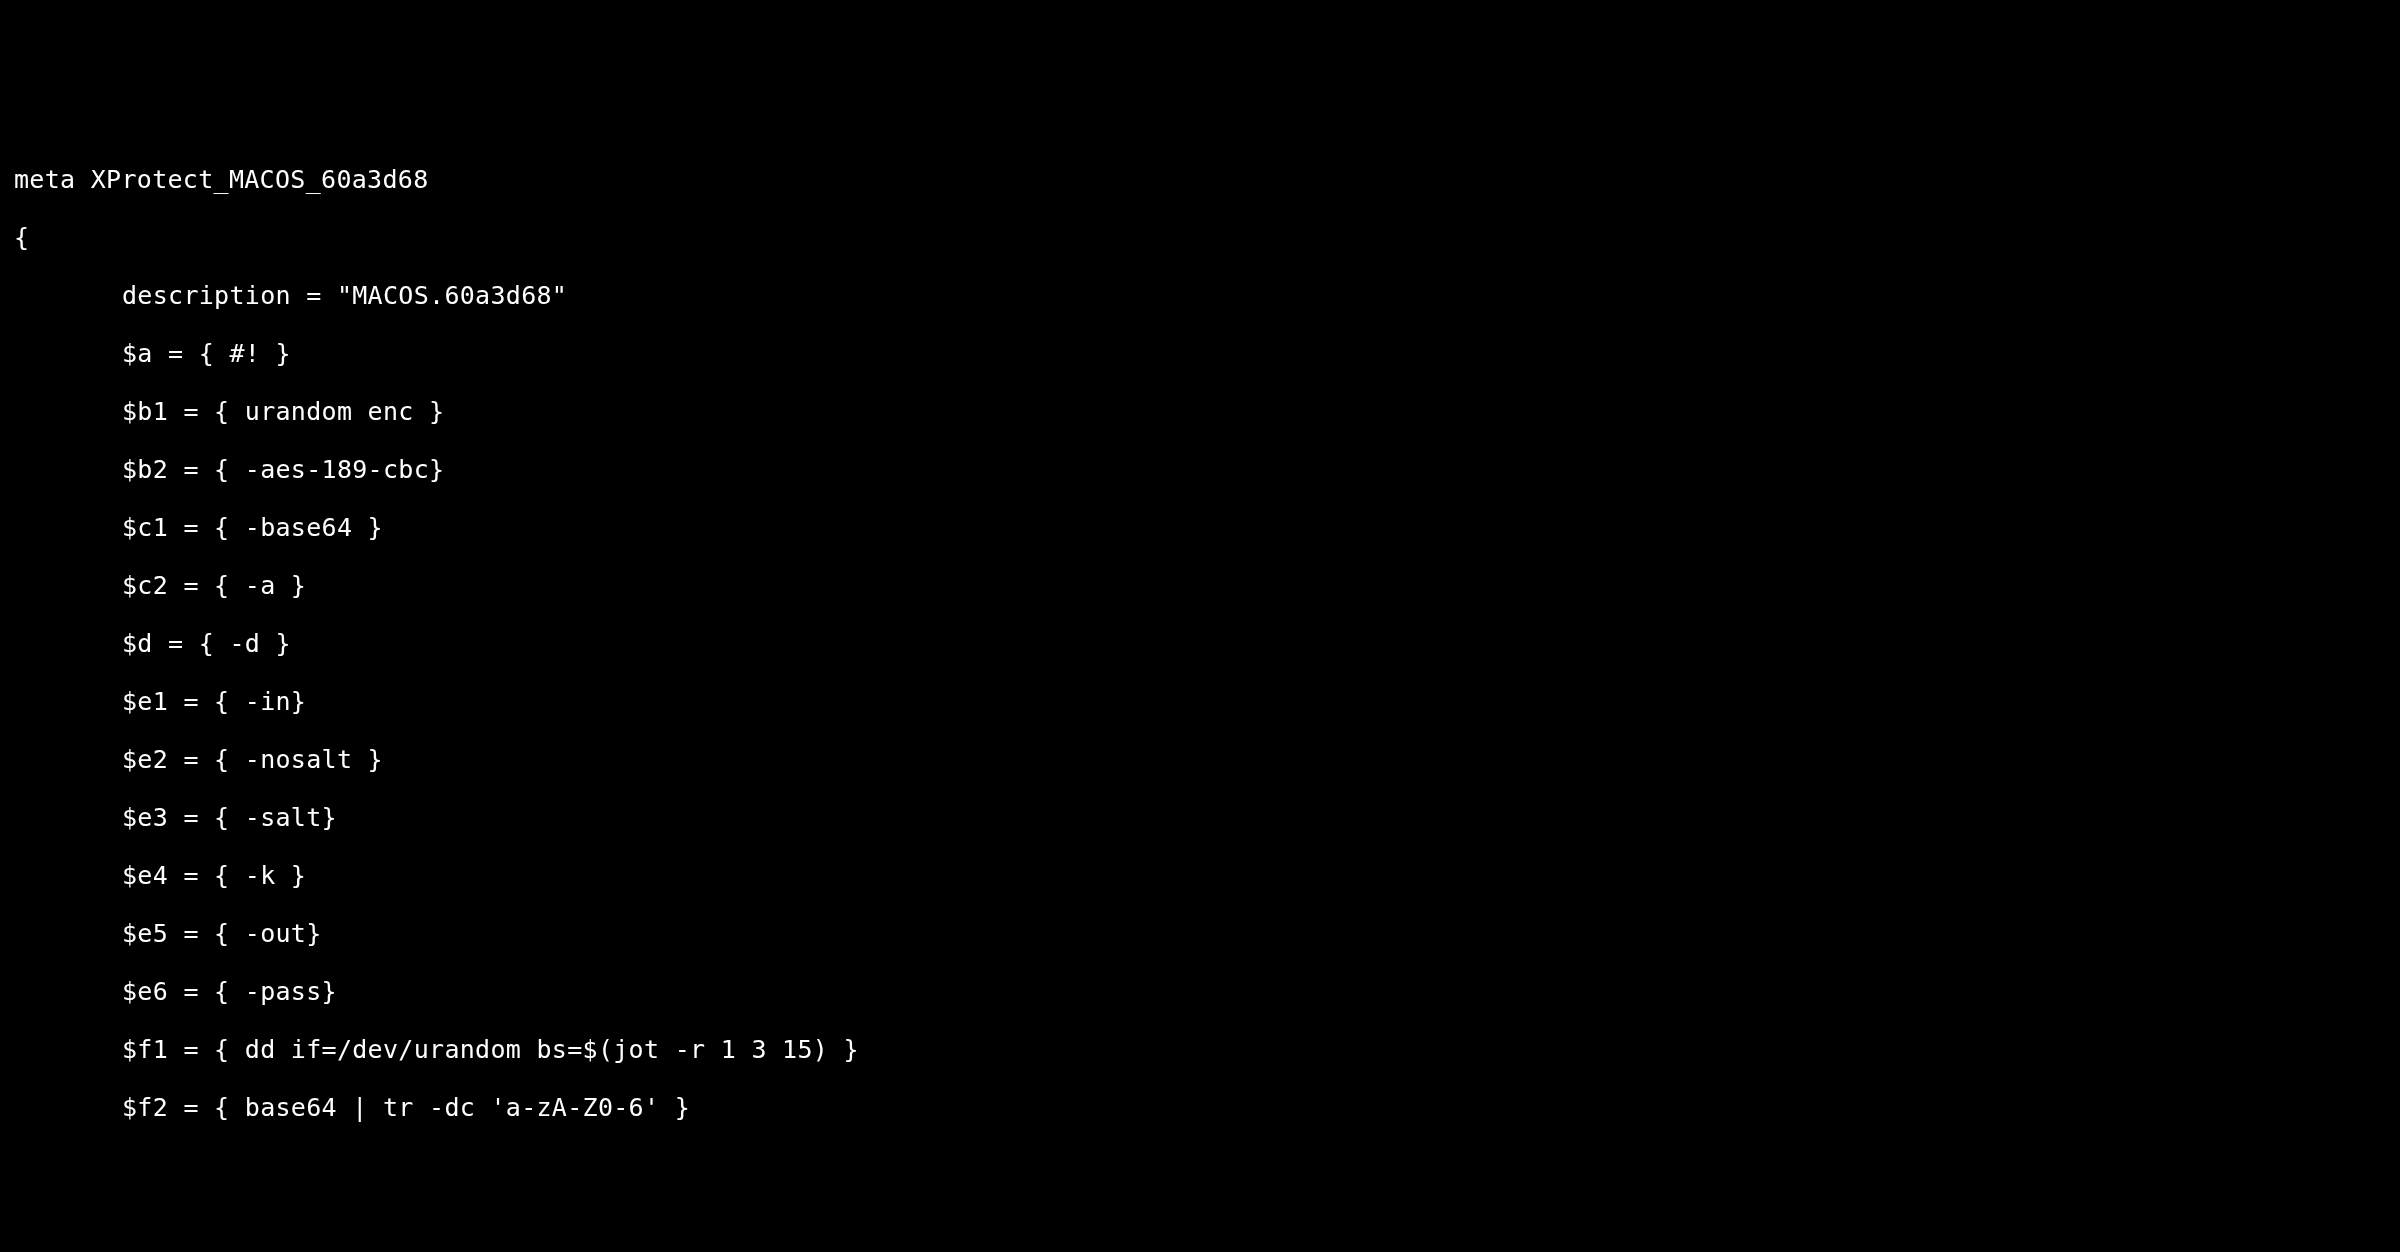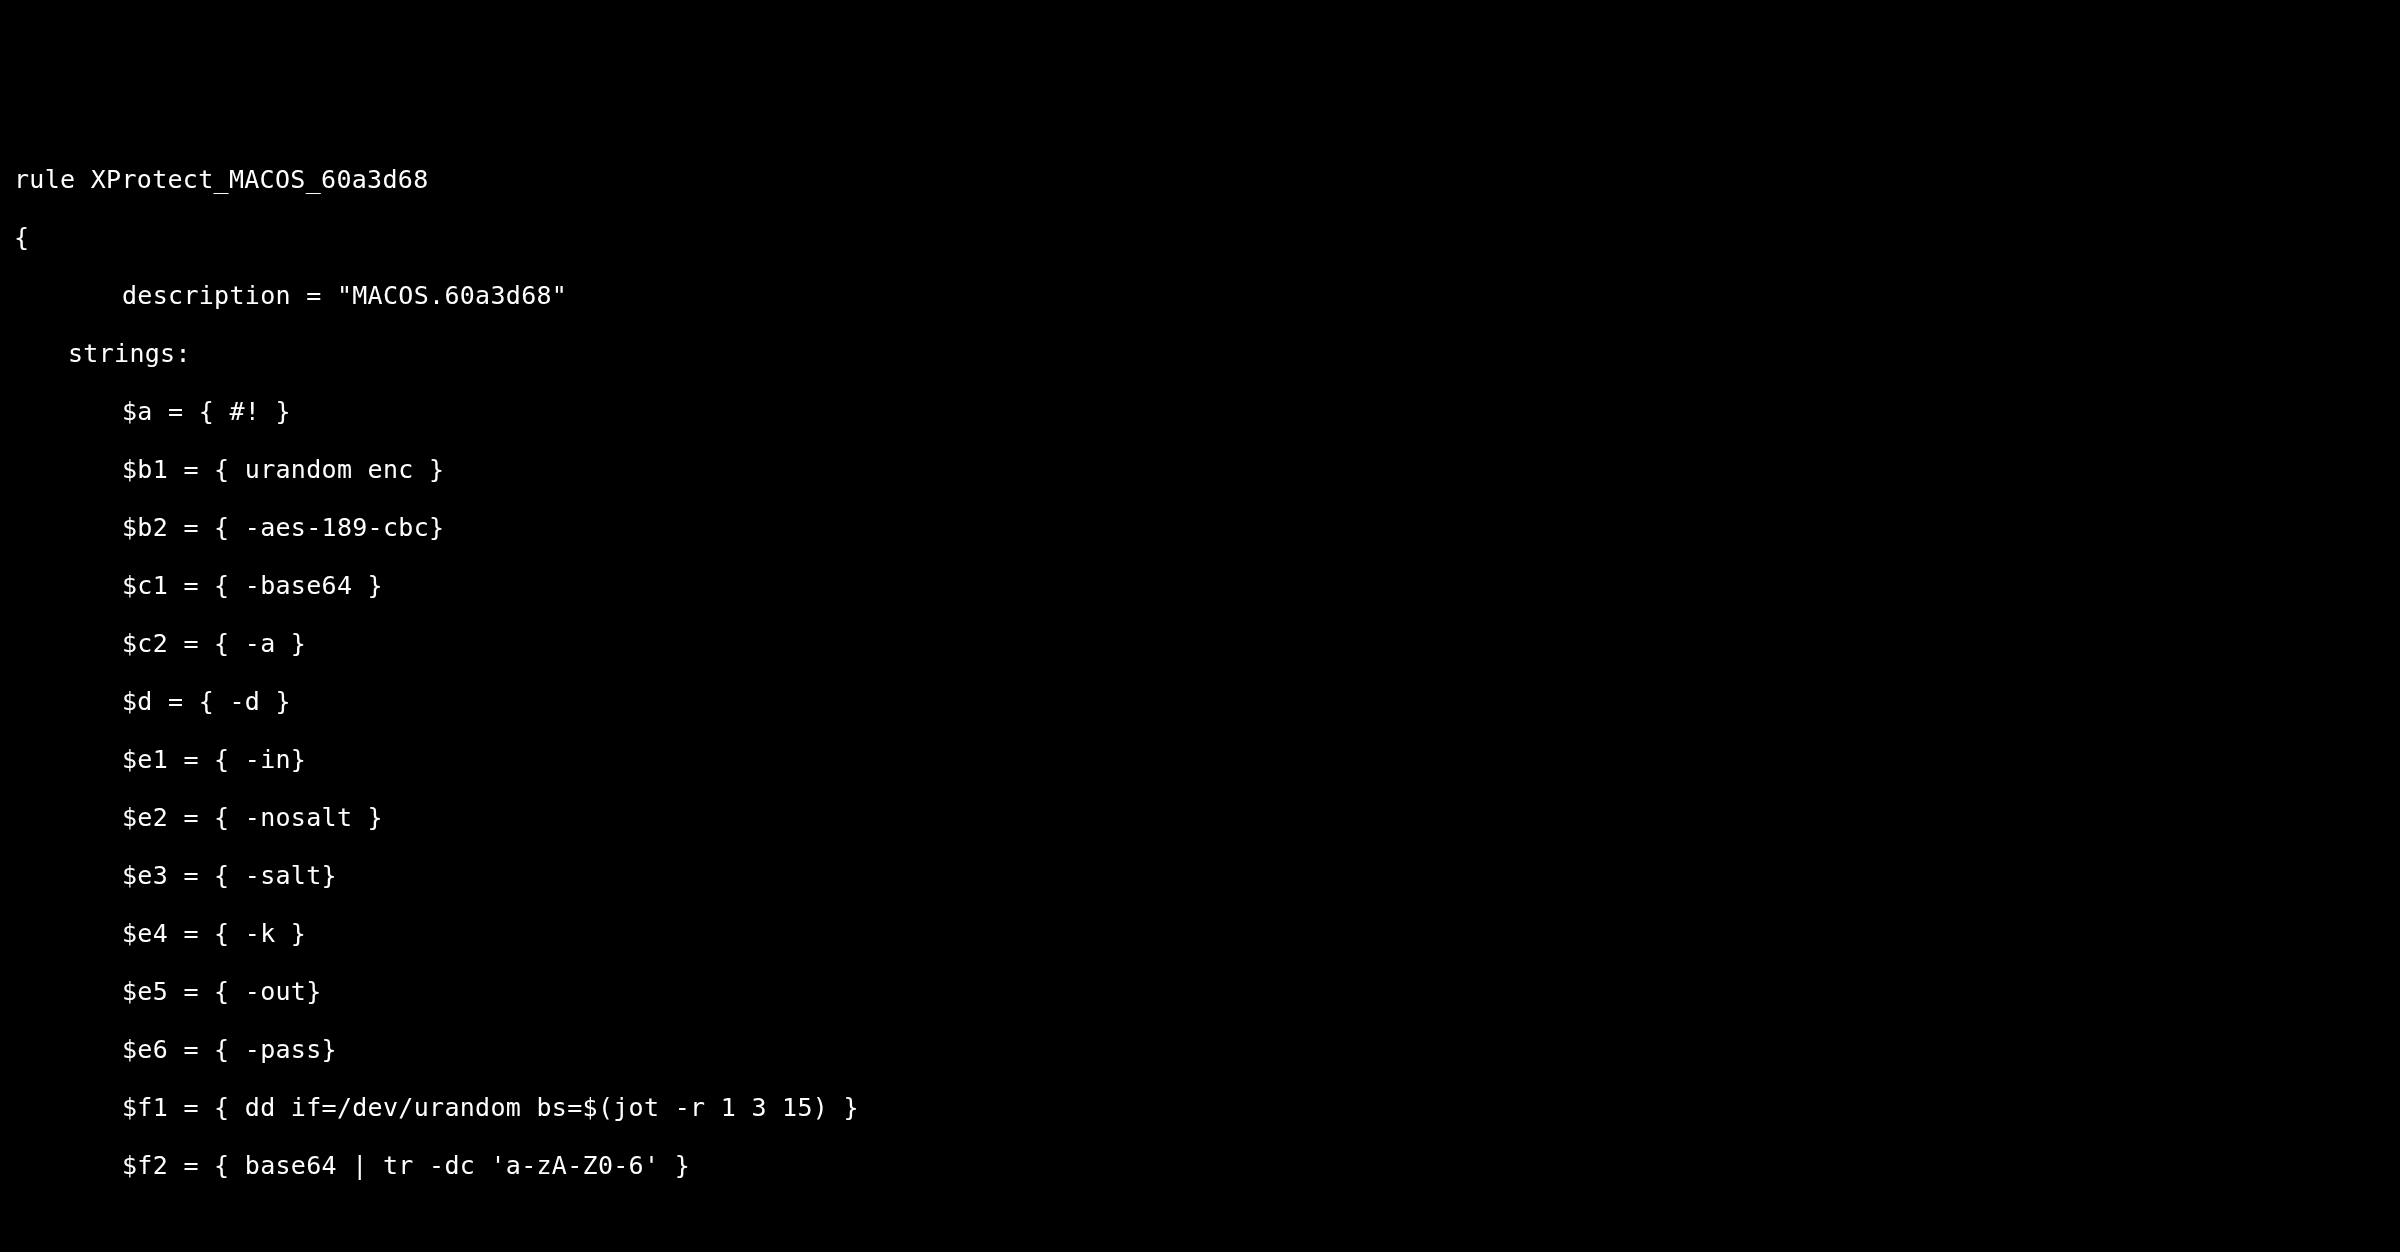--- a/index.html
+++ b/index.html
@@ -26,24 +26,23 @@
     .indent-2 {
       padding-left: 108px;
     }
   </style>
 </head>
 <body>
 
 
 
 <div>
-<span class="code-line">rule XProtect_MACOS_60a3d68</span>
+<span class="code-line">meta XProtect_MACOS_60a3d68</span>
 <span class="code-line">{</span>
 <span class="code-line indent-2">description = "MACOS.60a3d68"</span>
-<span class="code-line indent-1">strings:</span>
 <span class="code-line indent-2">$a = { #! }</span>
 <span class="code-line indent-2">$b1 = { urandom enc }</span>
 <span class="code-line indent-2">$b2 = { -aes-189-cbc}</span>
 <span class="code-line indent-2">$c1 = { -base64 }</span>
 <span class="code-line indent-2">$c2 = { -a }</span>
 <span class="code-line indent-2">$d = { -d }</span>
 <span class="code-line indent-2">$e1 = { -in}</span>
 <span class="code-line indent-2">$e2 = { -nosalt }</span>
 <span class="code-line indent-2">$e3 = { -salt}</span>
 <span class="code-line indent-2">$e4 = { -k }</span>

